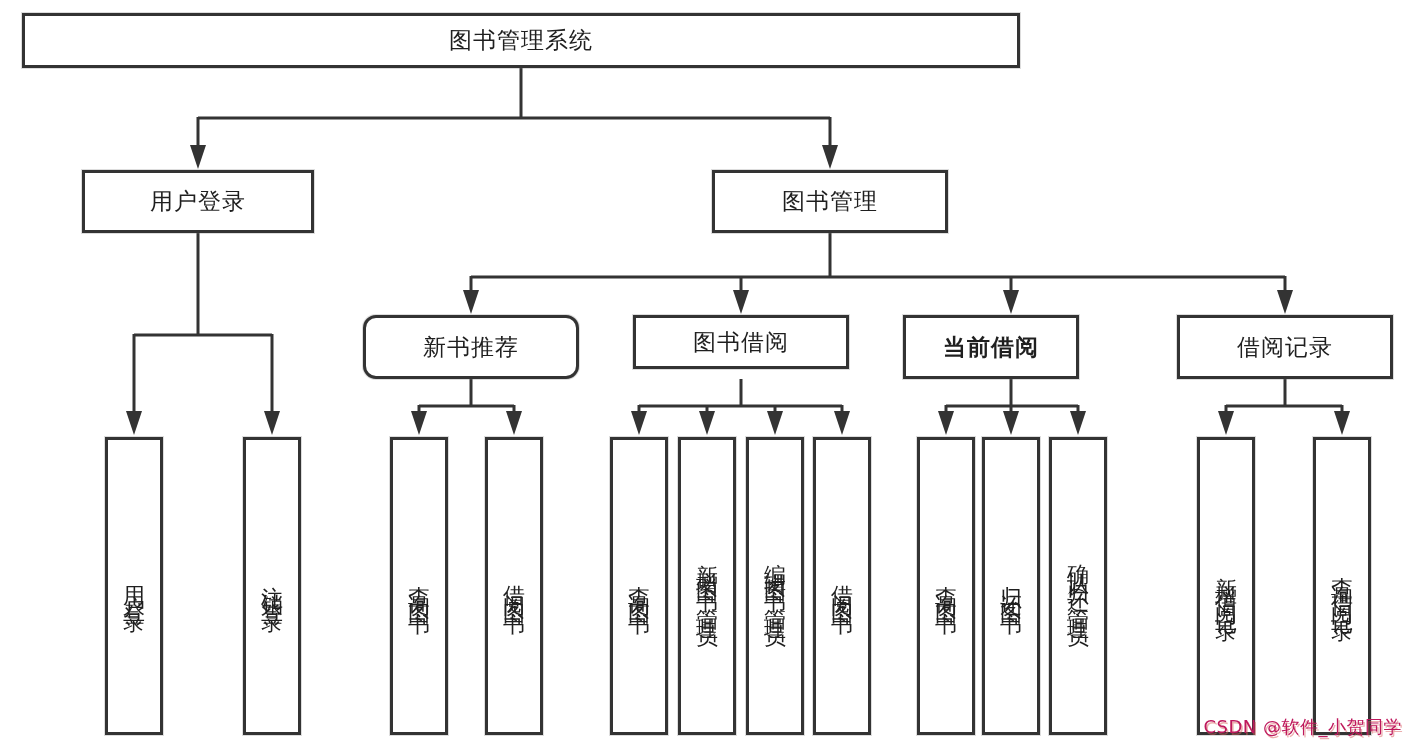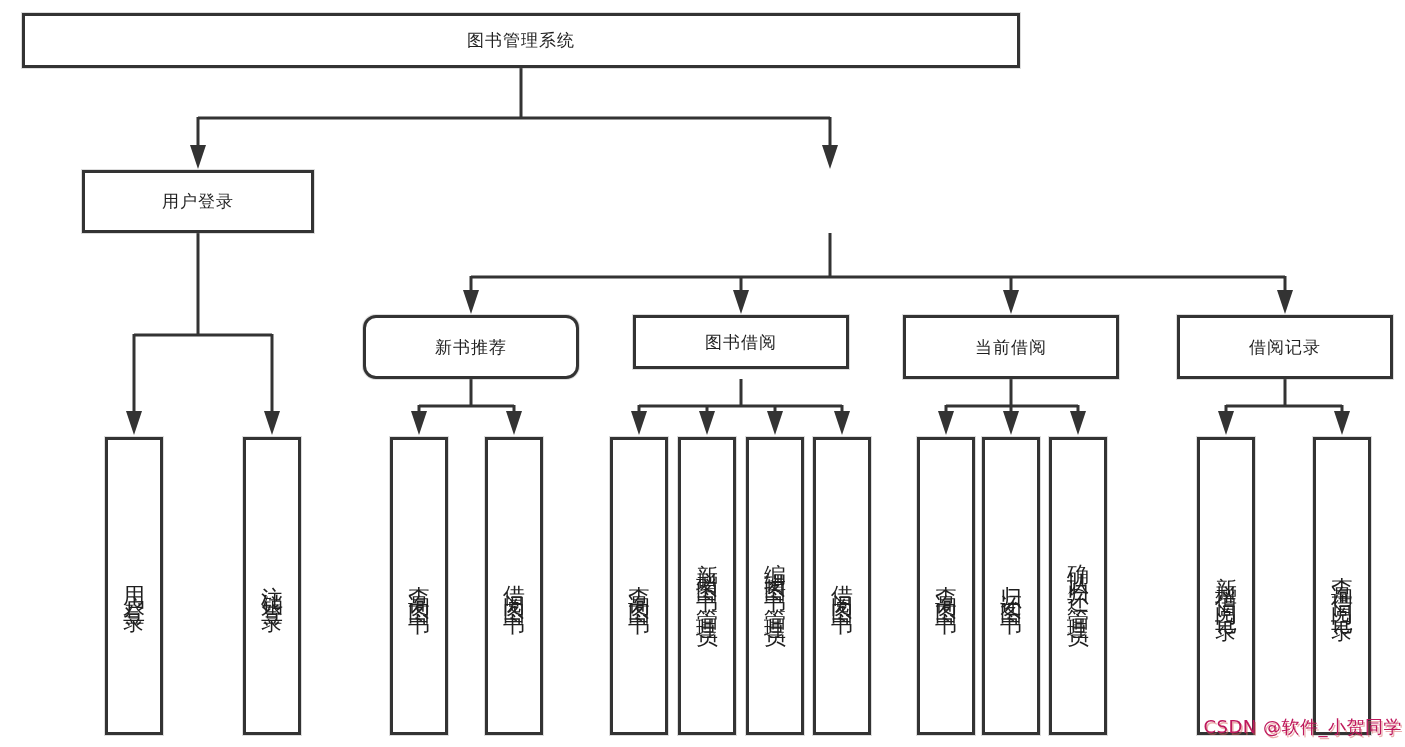--- a/index.html
+++ b/index.html
@@ -28,21 +28,21 @@
     box-sizing: border-box;
     background: #ffffff;
     border: 3px solid #333333;
     display: flex;
     align-items: center;
     justify-content: center;
     color: #1f1f1f;
     box-shadow: 0 0 0 1px rgba(120,120,120,0.25);
   }
   .hnode {
-    font-size: 17px;
+    font-size: 23px;
     letter-spacing: 1px;
     white-space: nowrap;
   }
   .vnode {
     writing-mode: vertical-rl;
     text-orientation: mixed;
     font-size: 22px;
     letter-spacing: 9px;
     line-height: 1;
     text-align: center;
@@ -128,24 +128,25 @@
       <line x1="1226" y1="405" x2="1226" y2="413"></line>
       <polygon points="1218,411 1234,411 1226,435" stroke="none"></polygon>
       <line x1="1342" y1="405" x2="1342" y2="413"></line>
       <polygon points="1334,411 1350,411 1342,435" stroke="none"></polygon>
     </g>
   </svg>
 
   <div class="node hnode" style="left:22px; top:13px; width:998px; height:55px;">图书管理系统</div>
 
   <div class="node hnode" style="left:82px; top:170px; width:232px; height:63px;">用户登录</div>
+  <div class="node hnode" style="left:712px; top:170px; width:236px; height:63px;">图书管理</div>
 
   <div class="node hnode" style="left:363px; top:315px; width:216px; height:64px;border-radius:13px;">新书推荐</div>
   <div class="node hnode" style="left:633px; top:315px; width:216px; height:54px;">图书借阅</div>
-  <div class="node hnode" style="left:903px; top:315px; width:216px; height:64px;">当前借阅</div>
+  <div class="node hnode" style="left:903px; top:315px; width:176px; height:64px;font-weight:bold;">当前借阅</div>
   <div class="node hnode" style="left:1177px; top:315px; width:216px; height:64px;">借阅记录</div>
 
   <div class="node vnode" style="left:105px; top:437px; width:58px; height:298px;">用户登录</div>
   <div class="node vnode" style="left:243px; top:437px; width:58px; height:298px;">注销登录</div>
 
   <div class="node vnode" style="left:390px; top:437px; width:58px; height:298px;">查询图书</div>
   <div class="node vnode" style="left:485px; top:437px; width:58px; height:298px;">借阅图书</div>
 
   <div class="node vnode" style="left:610px; top:437px; width:58px; height:298px;">查询图书</div>
   <div class="node vnode" style="left:678px; top:437px; width:58px; height:298px;">新增图书（管理员）</div>

